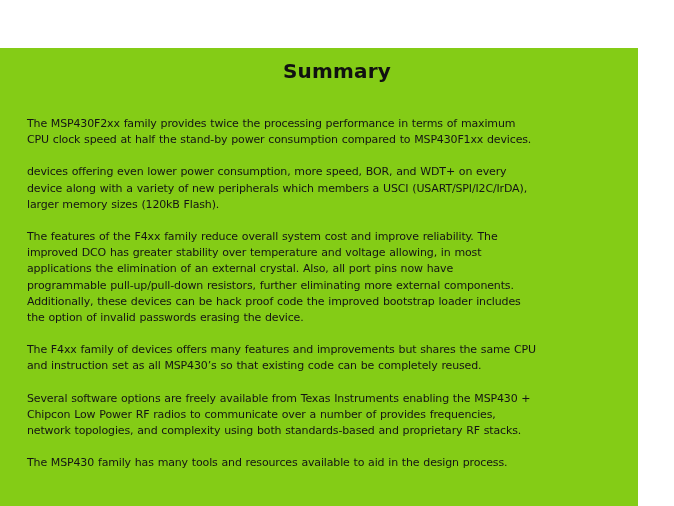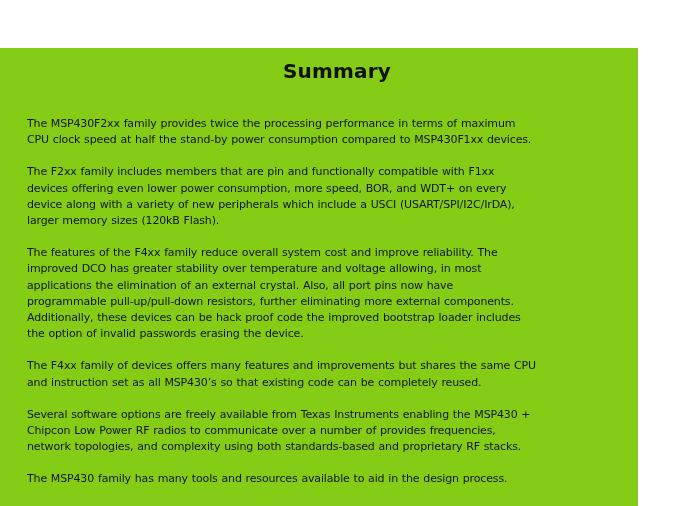--- a/index.html
+++ b/index.html
@@ -63,23 +63,22 @@
   <div class="title">Summary</div>
 
   <div class="body">
 
     <p class="para">
       <span class="line">The MSP430F2xx  family  provides  twice the processing performance  in terms of maximum</span>
       <span class="line">CPU clock speed at half  the stand-by power consumption  compared  to MSP430F1xx  devices.</span>
     </p>
 
     <p class="para">
-      <span class="line">The F2xx  family  includes  members  that are pin  and functionally compatible  with F1xx</span>
       <span class="line">devices offering  even lower power consumption,  more  speed, BOR,  and WDT+ on every</span>
-      <span class="line">device along  with a variety of new peripherals  which include a USCI (USART/SPI/I2C/IrDA),</span>
+      <span class="line">device along  with a variety of new peripherals  which members a USCI (USART/SPI/I2C/IrDA),</span>
       <span class="line">larger memory  sizes (120kB  Flash).</span>
     </p>
 
     <p class="para">
       <span class="line">The features of the F4xx  family reduce overall system cost and improve  reliability.  The</span>
       <span class="line">improved  DCO has greater stability over temperature  and voltage allowing,  in most</span>
       <span class="line">applications the elimination  of an external  crystal. Also, all port pins now have</span>
       <span class="line">programmable  pull-up/pull-down resistors, further eliminating  more  external components.</span>
       <span class="line">Additionally,  these devices can be hack proof code the improved  bootstrap loader includes</span>
       <span class="line">the option of invalid passwords erasing  the device.</span>

